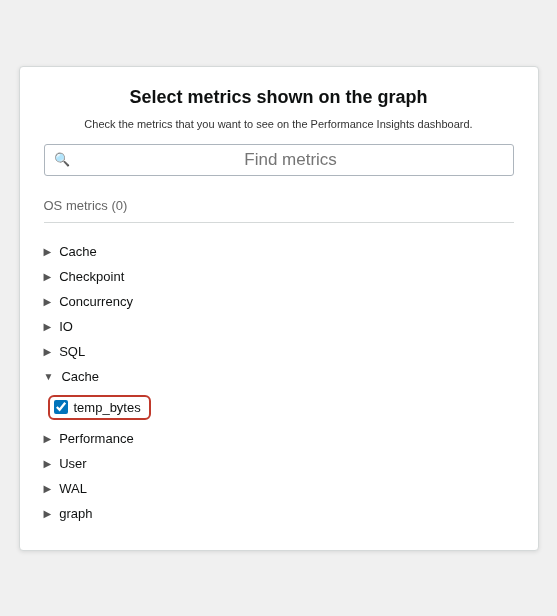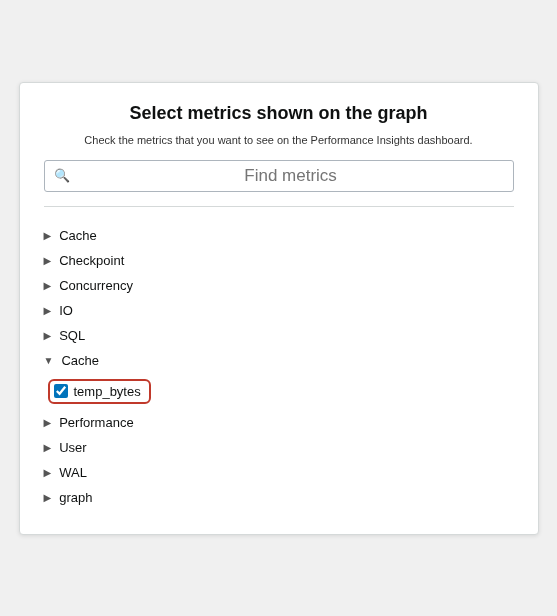--- a/index.html
+++ b/index.html
@@ -120,20 +120,23 @@
 <div class="panel">
   <div class="panel-title">Select metrics shown on the graph</div>
   <div class="panel-subtitle">Check the metrics that you want to see on the Performance Insights dashboard.</div>
 
   <div class="search-bar">
     <span class="search-icon-char">🔍</span>
     <input type="text" placeholder="Find metrics" style="">
   </div>
 
   <div class="tabs">
+    <div class="tab">
+      <span>OS metrics (0)</span>
+    </div>
   </div>
 
   <ul class="metrics-list">
     <li class="metric-item">
       <span class="arrow">▶</span>
       <span>Cache</span>
     </li>
     <li class="metric-item">
       <span class="arrow">▶</span>
       <span>Checkpoint</span>

